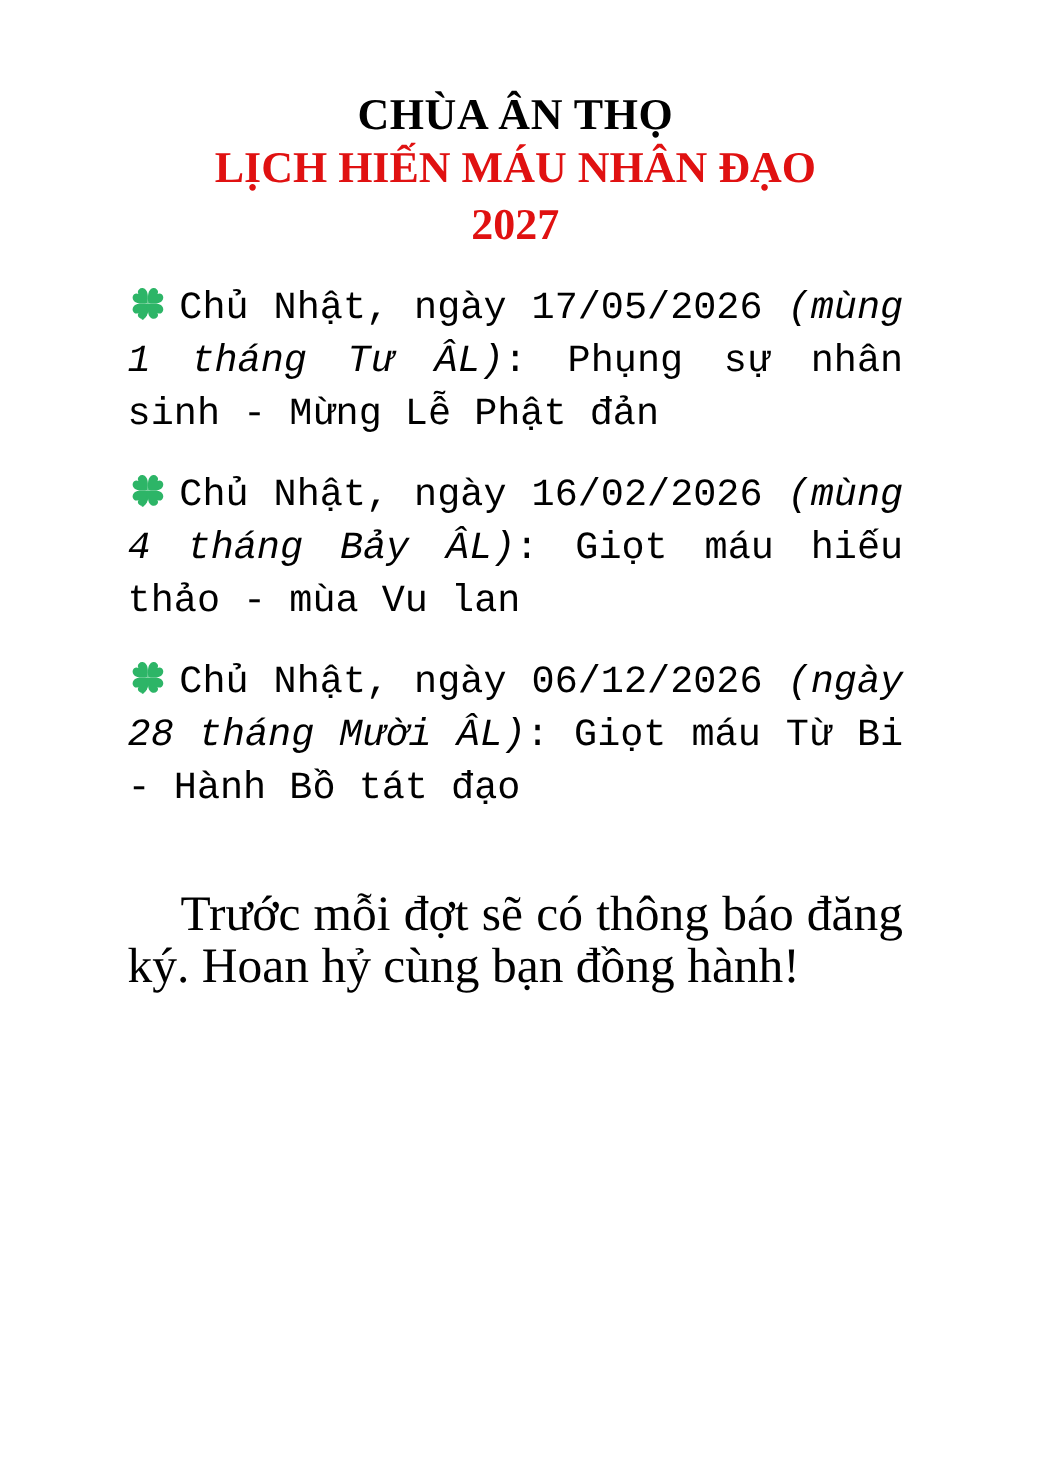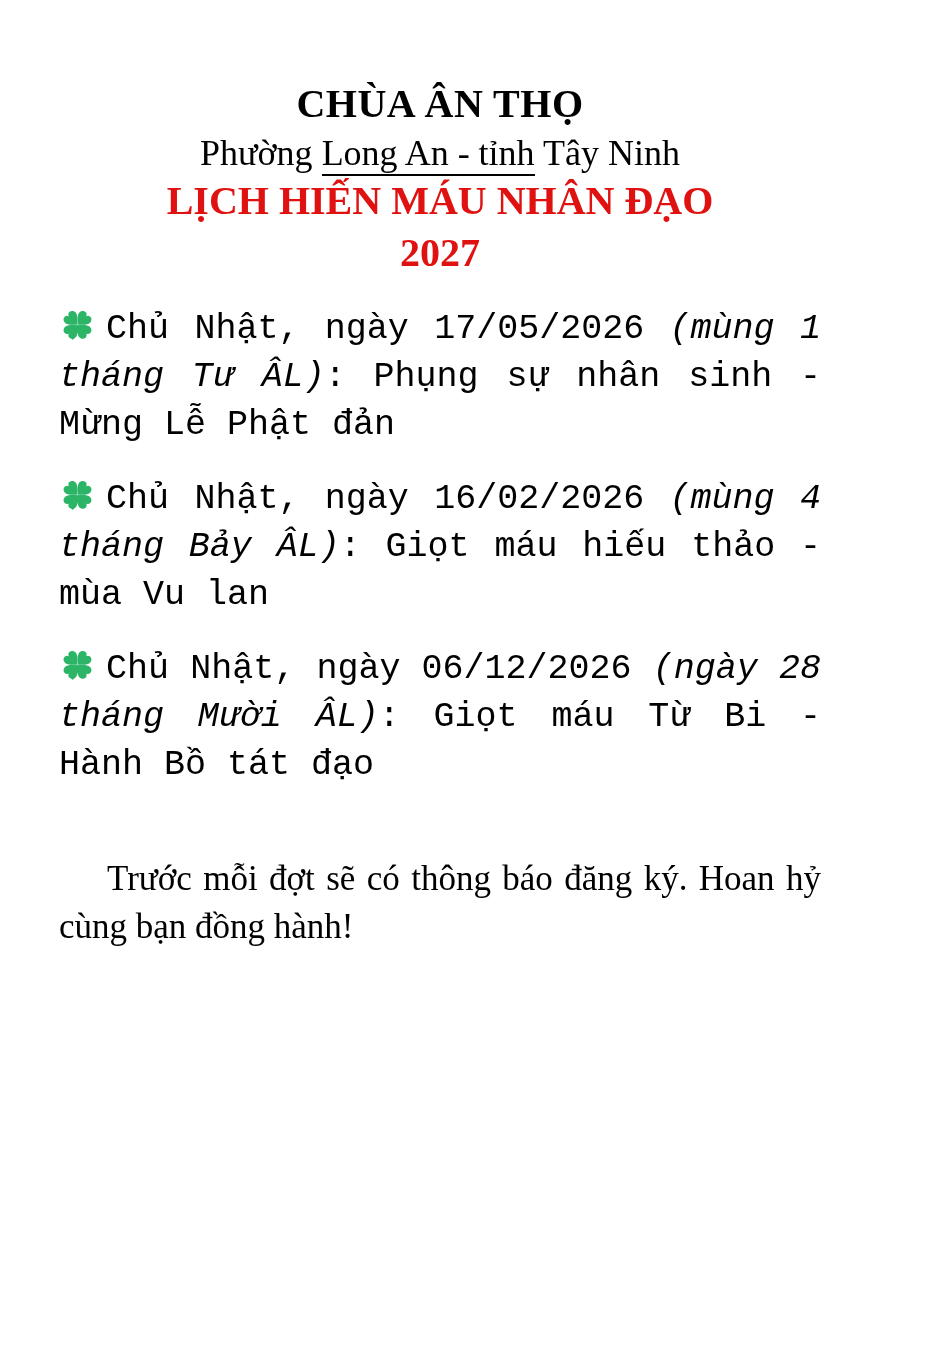--- a/index.html
+++ b/index.html
@@ -12,21 +12,21 @@
   body {
     width: 950px; height: 1348px;
     background: #f4f4f4;
     font-family: "Liberation Serif", "DejaVu Serif", serif;
     color: var(--ink);
   }
   .page {
     width: 950px; height: 1348px;
     box-sizing: border-box;
     background: var(--paper);
-    padding: 82px 129px 0 59px;
+    padding: 82px 129px 0 116px;
     overflow: hidden;
   }
   .title {
     text-align: center;
     font-size: 40px;
     font-weight: bold;
     line-height: 1.1;
     letter-spacing: 0.5px;
   }
   .subtitle {
@@ -60,34 +60,33 @@
     font-family: Liberation Mono, monospace;
   }
   .item em { font-style: italic; }
   .clover {
     display: inline-block;
     vertical-align: -9px;
     margin-right: 10px;
   }
   .closing {
     margin: 66px 0 0 0;
-    font-size: 35px;
+    font-size: 45px;
     line-height: 48px;
     text-align: justify;
     text-indent: 48px;
   }
 </style>
 </head>
 <body>
 
 <div class="page">
 
   <div class="title">CHÙA ÂN THỌ</div>
 
-  <div class="subtitle"><span>Phường </span><span class="u">Long An - tỉnh</span><span> Tây Ninh</span></div>
 
   <div class="heading">
     <div>LỊCH HIẾN MÁU NHÂN ĐẠO</div>
     <div>2027</div>
   </div>
 
 
   <p class="item"><svg class="clover" viewBox="0 0 100 100" width="37" height="42" aria-hidden="true">
         <g fill="var(--clover)">
           <path transform="translate(50,47) rotate(45) translate(0,-19)" d="M0 18 C-13 7 -20 -1 -20 -9 C-20 -16 -15 -21 -9 -21 C-4 -21 -1 -18 0 -14 C1 -18 4 -21 9 -21 C15 -21 20 -16 20 -9 C20 -1 13 7 0 18 Z"></path>

